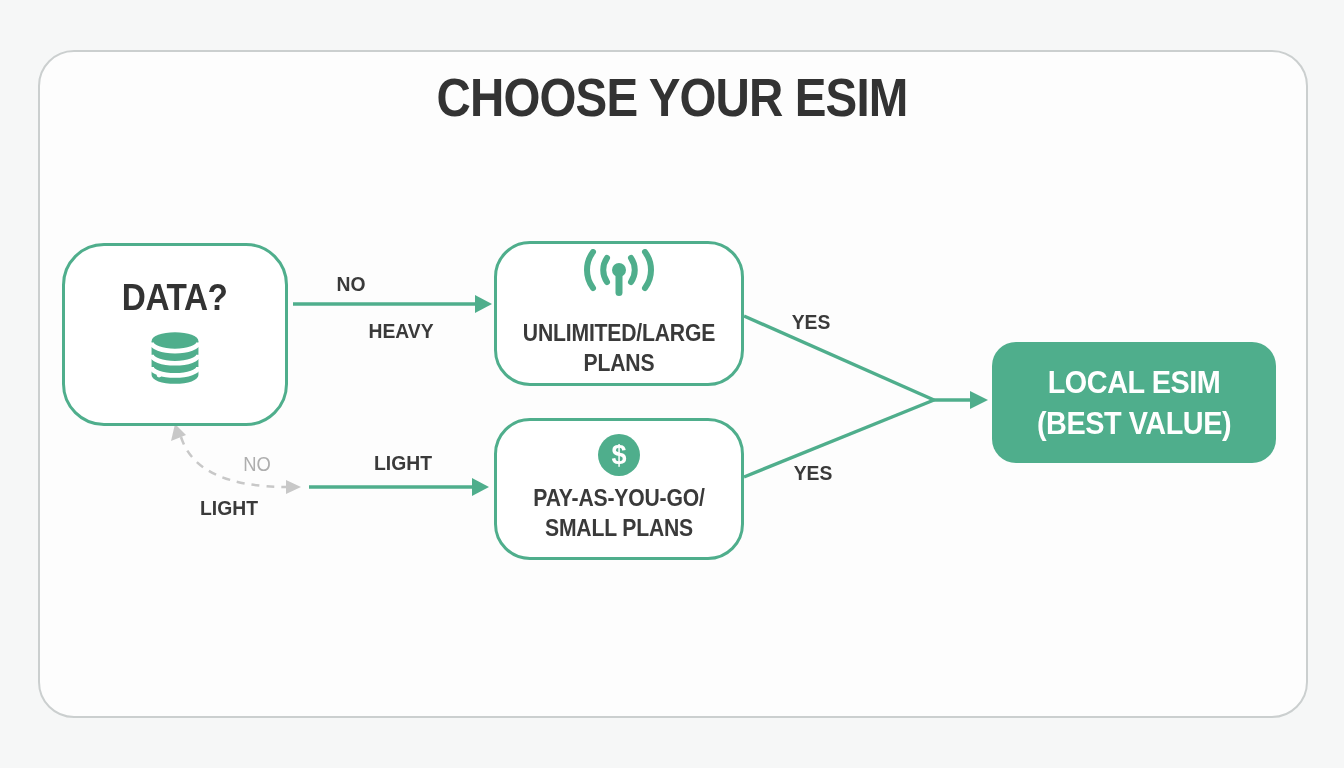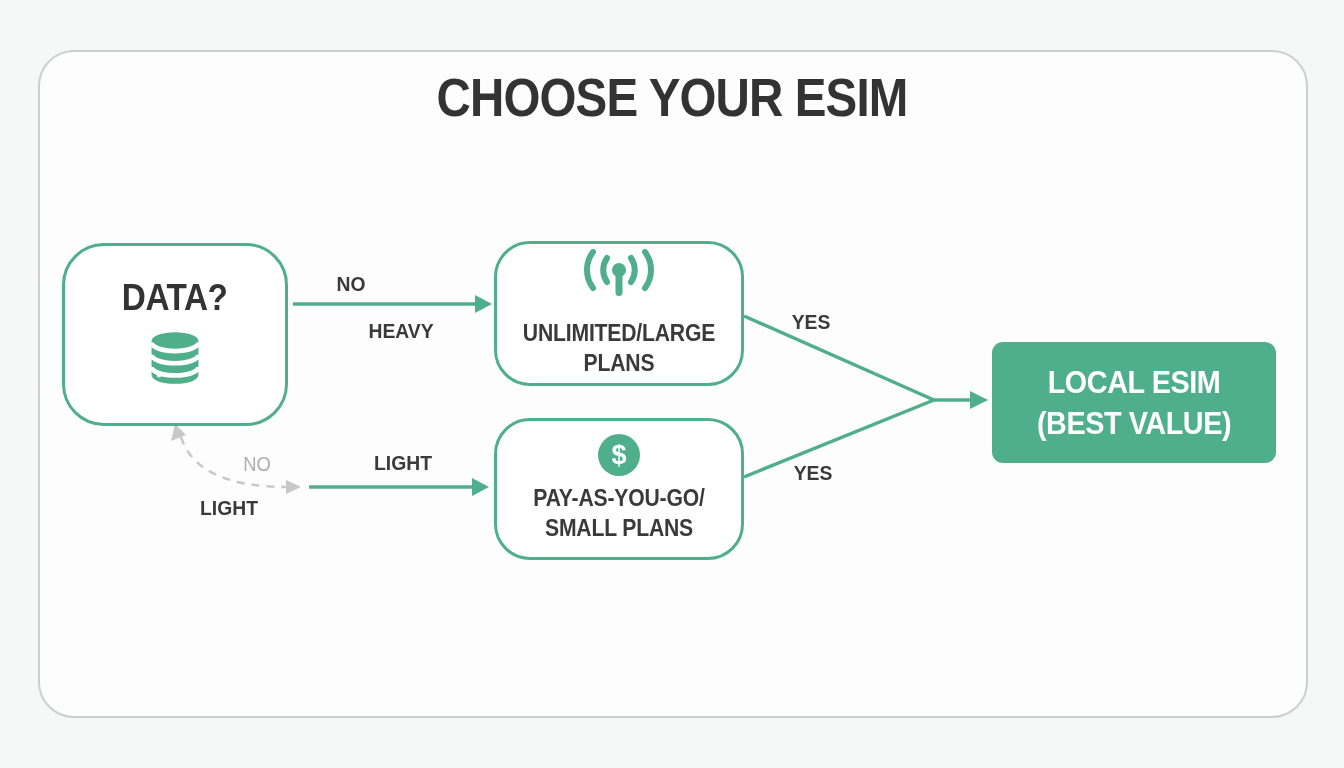--- a/index.html
+++ b/index.html
@@ -73,21 +73,21 @@
     text-align: center;
     line-height: 1.3;
     letter-spacing: -0.2px;
     transform: scaleX(0.92);
   }
   .node-result {
     position: absolute;
     left: 992px; top: 342px;
     width: 284px; height: 121px;
     background: #4fae8c;
-    border-radius: 11px;
+    border-radius: 24px;
     display: flex;
     align-items: center;
     justify-content: center;
   }
   .node-result .label {
     font-size: 32px;
     font-weight: 700;
     color: #ffffff;
     text-align: center;
     line-height: 1.28;

